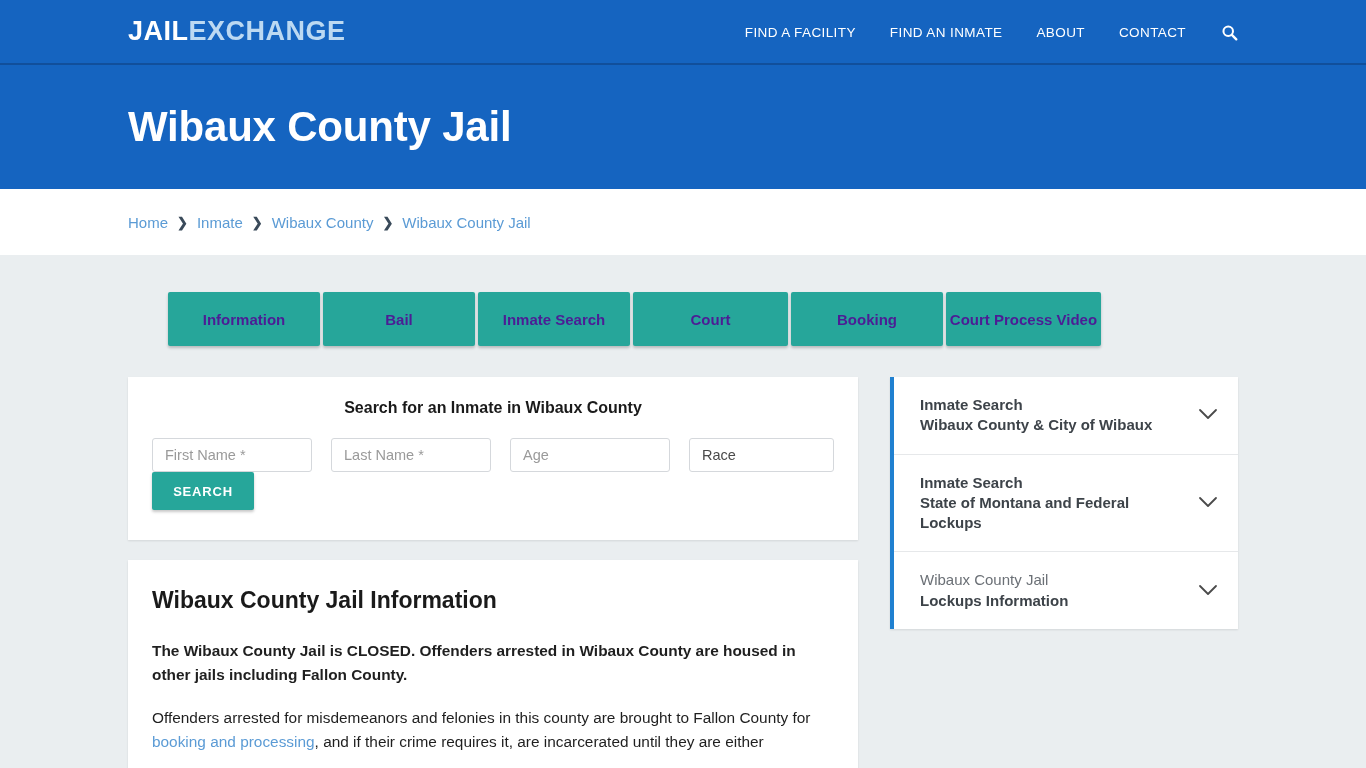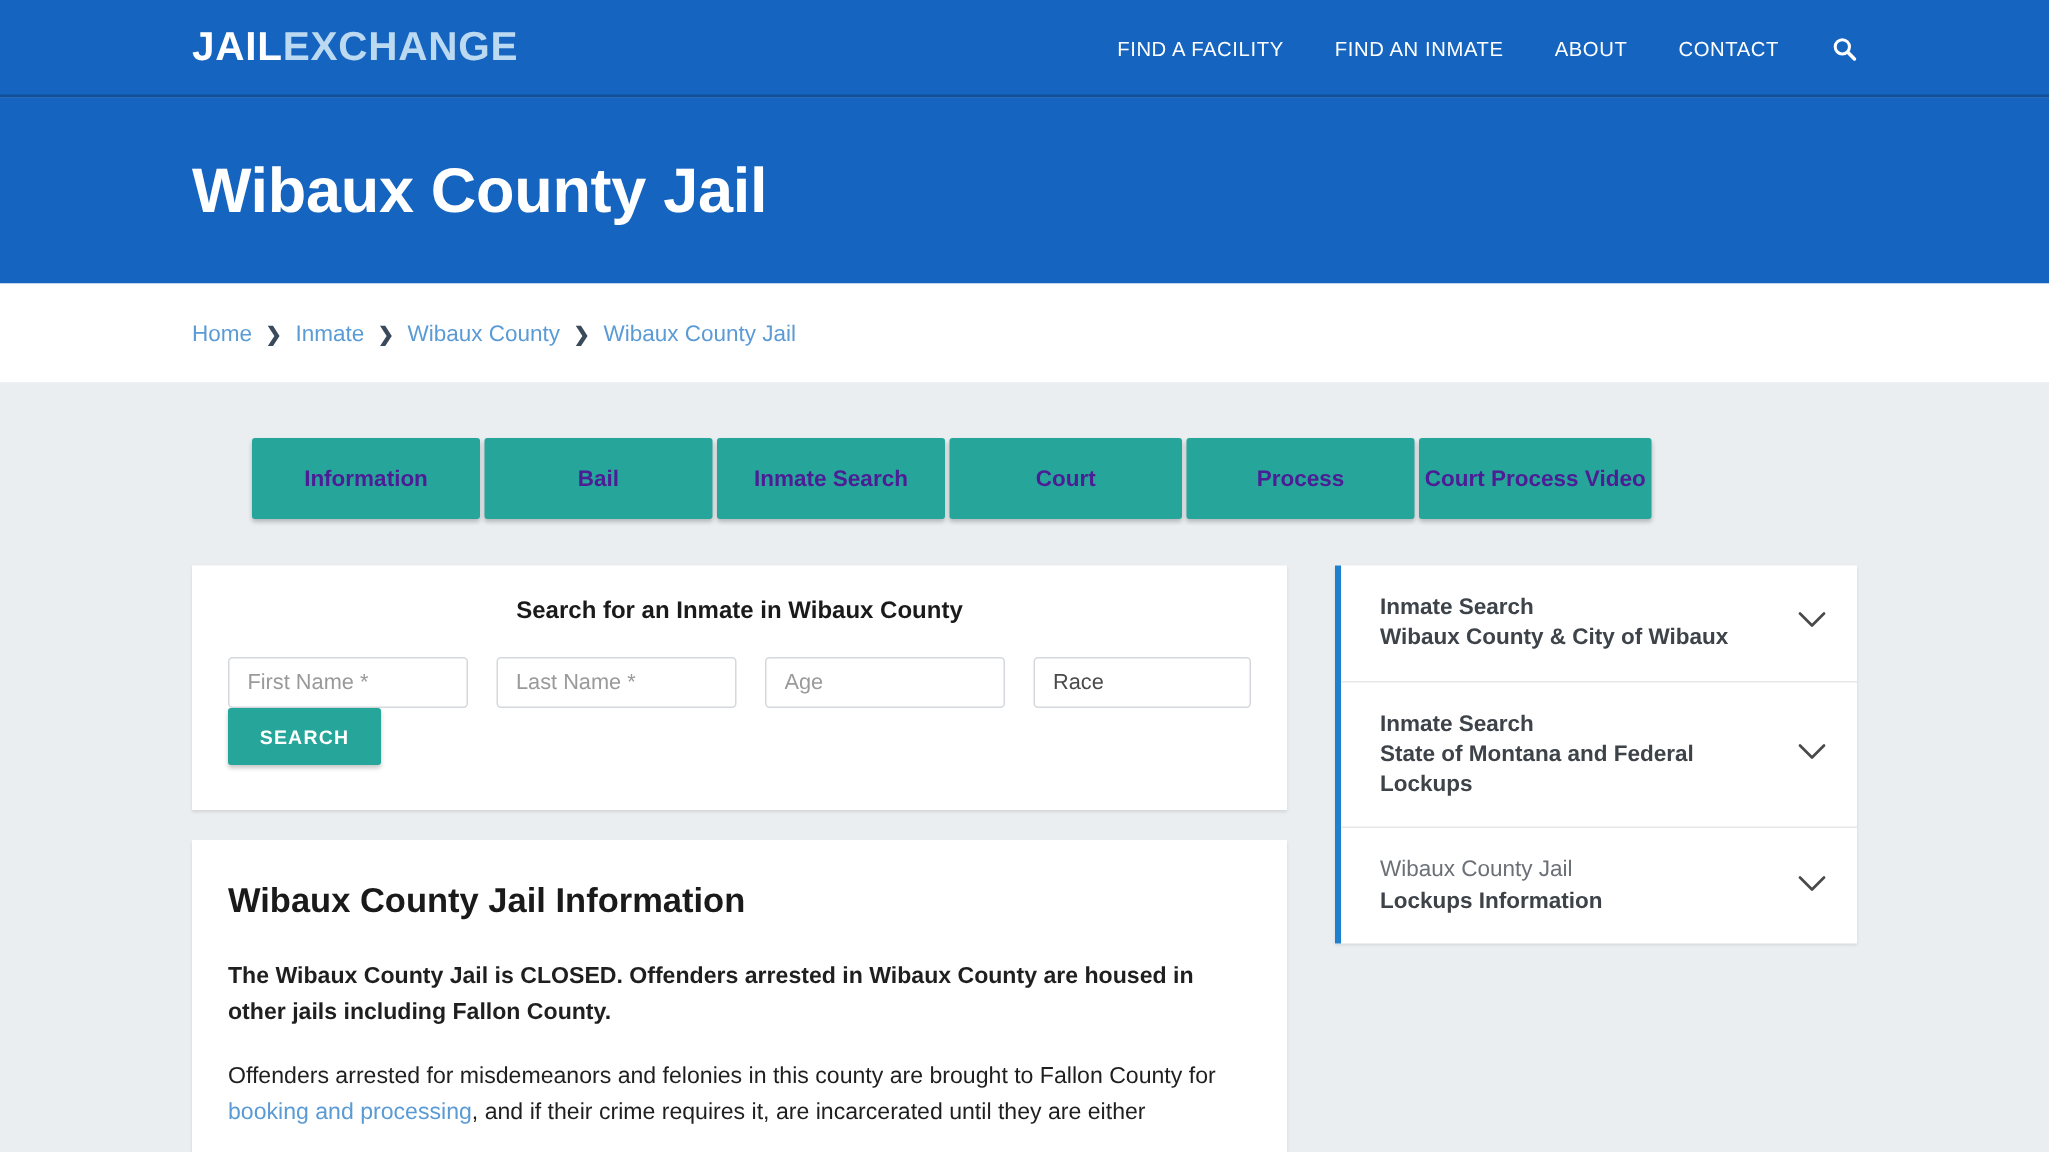--- a/index.html
+++ b/index.html
@@ -298,21 +298,21 @@
 </div>
 
 <div class="page-body">
   <div class="container">
 
     <div class="tabs">
       <div class="tab w-info">Information</div>
       <div class="tab w-bail">Bail</div>
       <div class="tab w-inmate">Inmate Search</div>
       <div class="tab w-court">Court</div>
-      <div class="tab w-booking">Process</div>
+      <div class="tab w-booking">Booking</div>
       <div class="tab w-video">Court Process Video</div>
     </div>
 
     <div class="columns">
 
       <div class="col-main">
 
         <div class="card search-card">
           <h2>Search for an Inmate in Wibaux County</h2>
 

